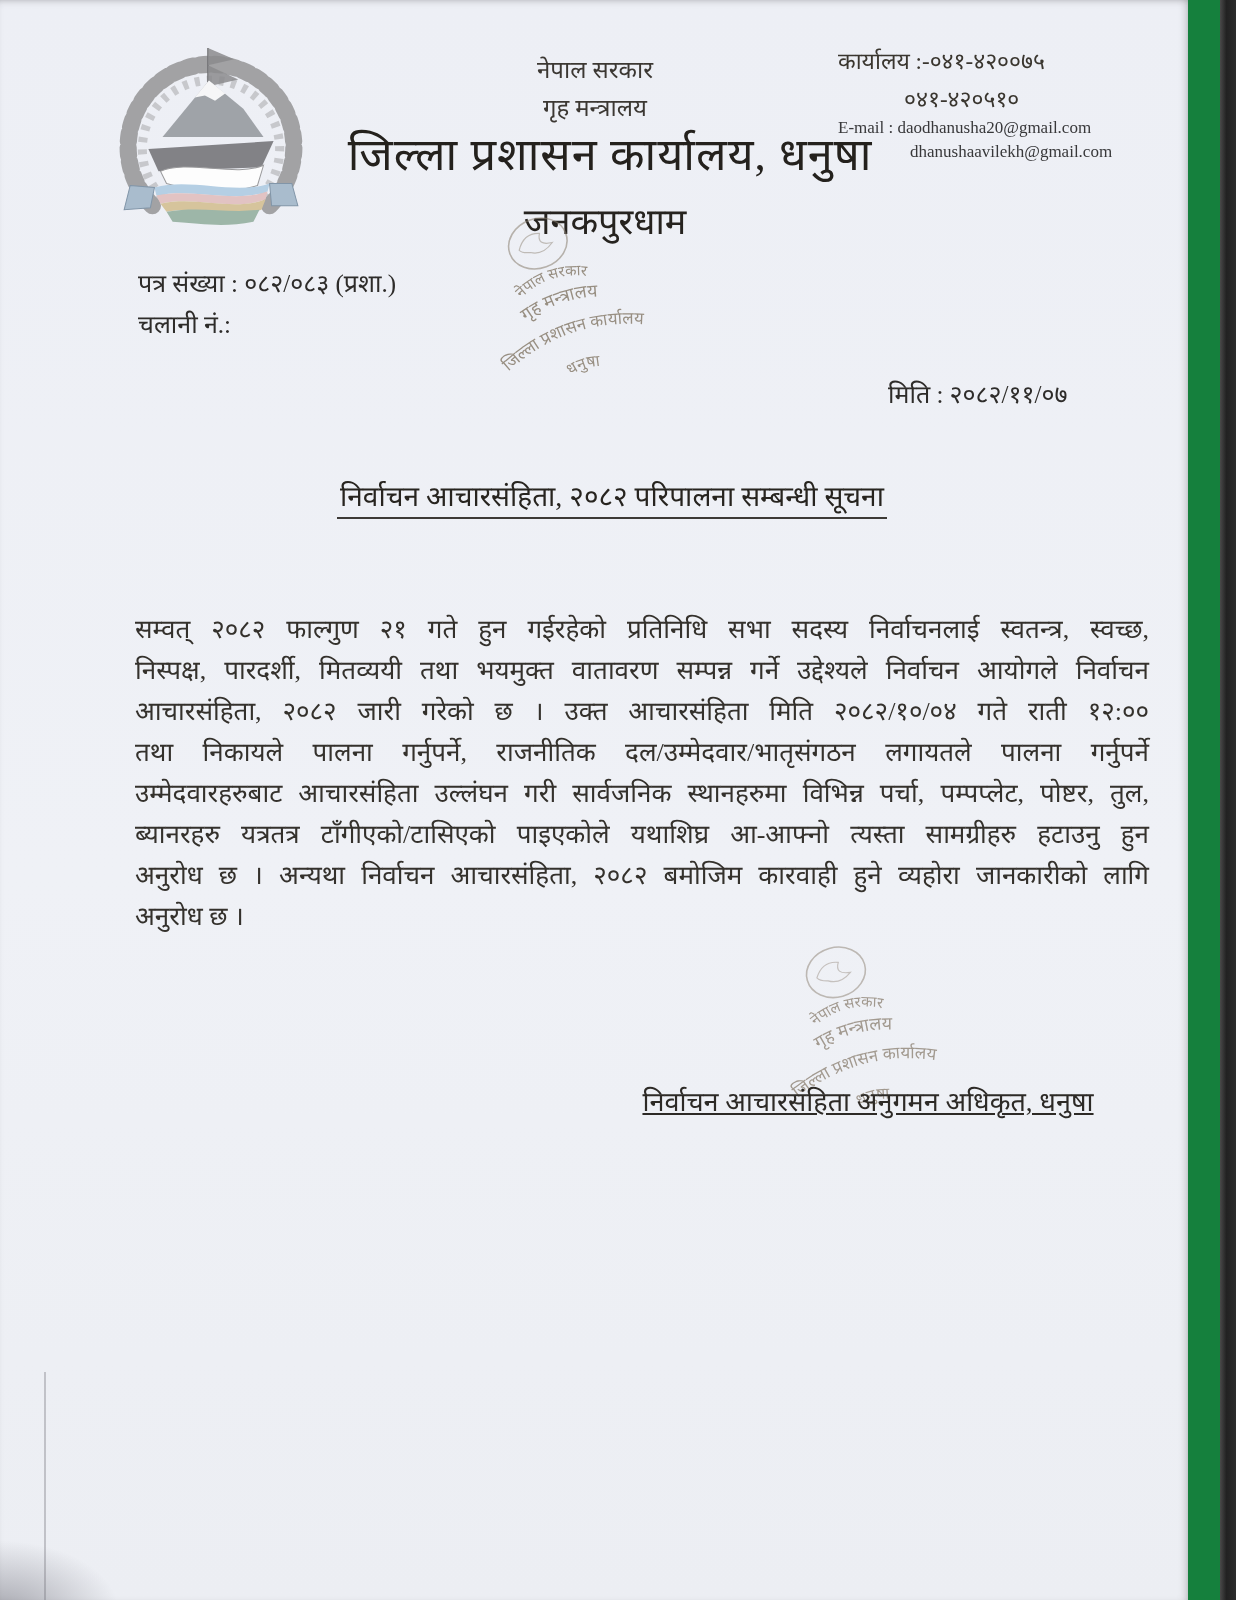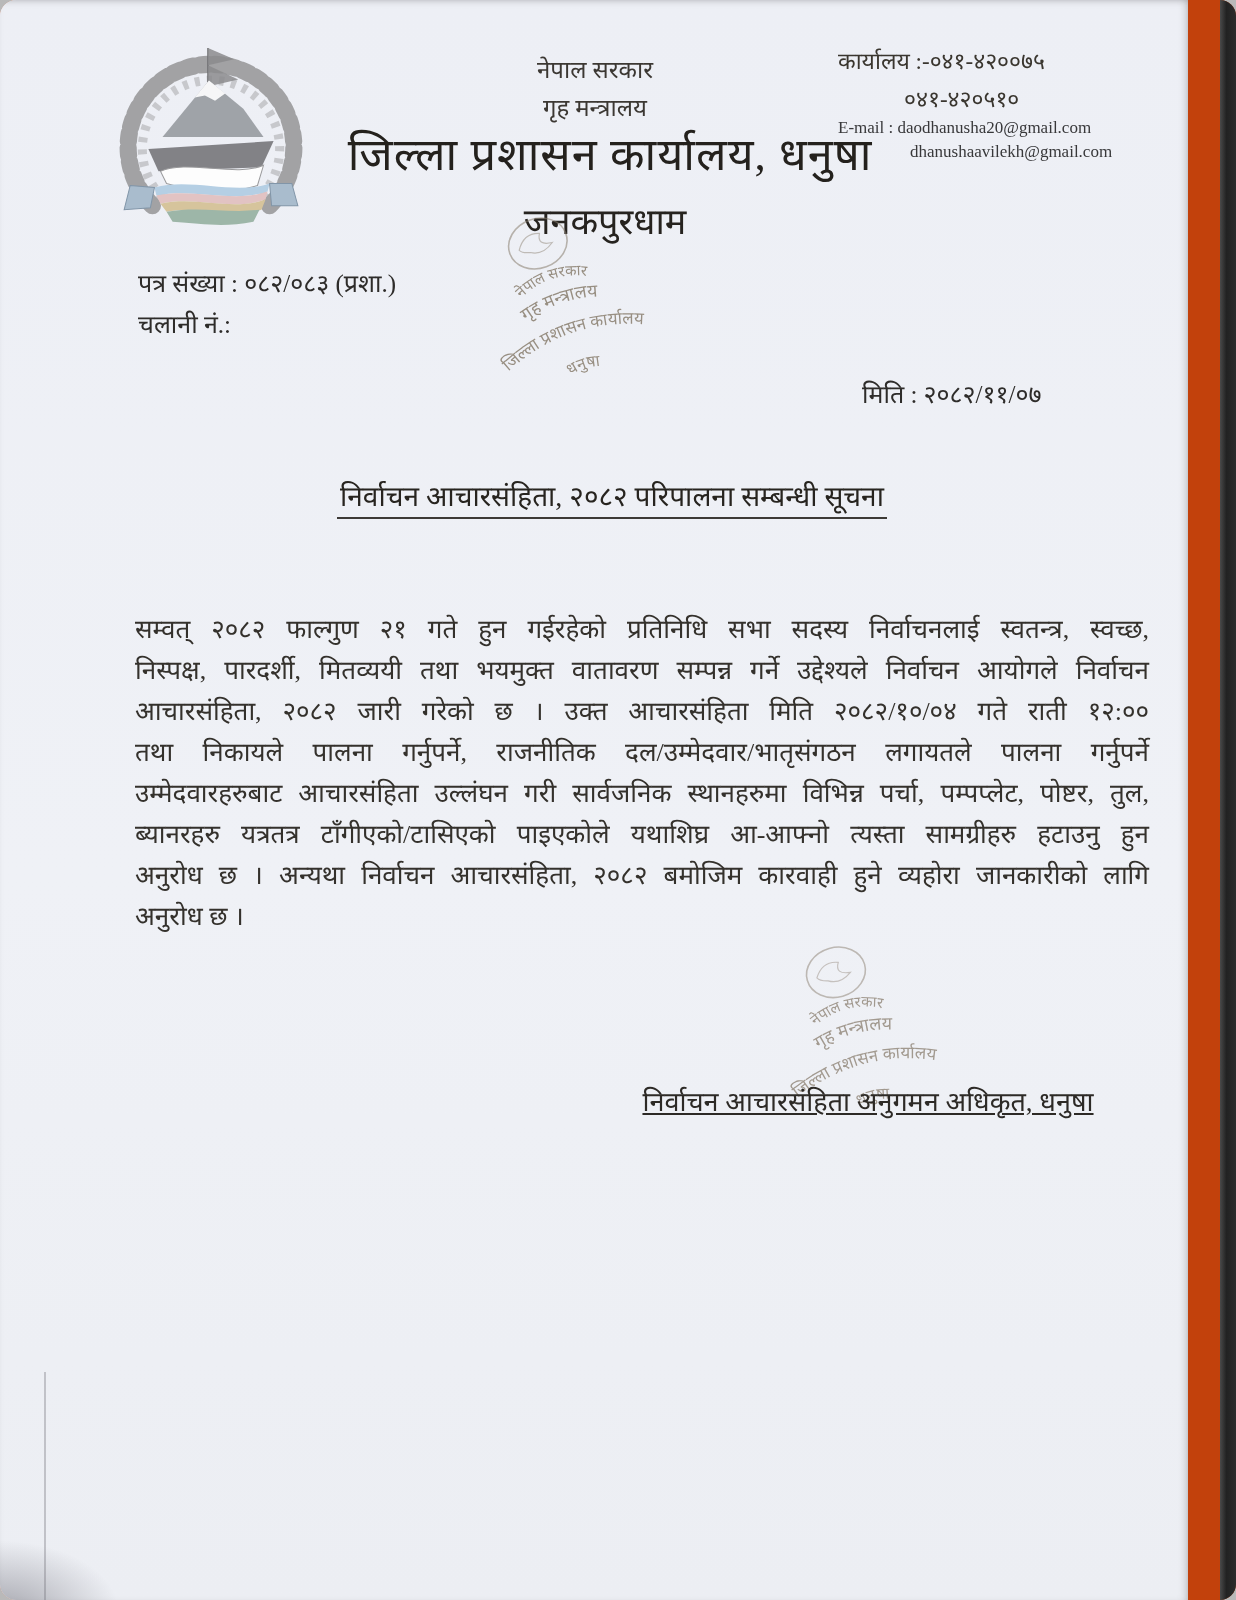--- a/index.html
+++ b/index.html
@@ -1,23 +1,22 @@
 <!DOCTYPE html>
 <html><head>
 <meta charset="utf-8">
 <style>
   html,body{margin:0;padding:0;background:#b9b9b9;}
   .scan{
     position:relative;
     width:1236px;height:1600px;
-    background:#c2410c;
+    background:#15803d;
     overflow:hidden;
     font-family:"Liberation Serif","DejaVu Serif",serif;
     color:#2e2c2a;
-    border-radius:16px;
   }
   .page{
     position:absolute;left:0;top:0;width:1188px;height:1600px;
     background:linear-gradient(180deg,#edeff5 0%,#eff1f6 55%,#ecEEf3 100%);
     background-color:#eef0f6;
     box-shadow:inset -6px 0 10px -6px rgba(90,90,90,.45), inset 0 5px 8px -6px rgba(120,120,125,.6);
   }
   .edge-dark{
     position:absolute;right:0;top:0;width:16px;height:1600px;
     background:linear-gradient(90deg,#4a4a4a,#222 40%,#2c2c2c);
@@ -37,21 +36,21 @@
   .office-title{left:250px;top:122px;width:720px;text-align:center;font-size:45px;color:#24211d;letter-spacing:1px;}
   .place-line{left:430px;top:196px;width:350px;text-align:center;font-size:36px;color:#26231f;}
   .contact{left:838px;top:44px;width:330px;font-size:23px;color:#3a362f;}
   .contact .ph1{white-space:nowrap;}
   .contact .ph2{margin:6px 0 4px 66px;white-space:nowrap;}
   .contact .em{font-size:17px;color:#38383a;margin-top:4px;white-space:nowrap;}
   .contact .em2{margin-left:72px;}
   
   .refno{left:138px;top:265px;font-size:25px;}
   .dispatch{left:138px;top:306px;font-size:25px;}
-  .dateline{left:862px;top:376px;font-size:25px;text-align:center;}
+  .dateline{left:888px;top:376px;font-size:25px;text-align:center;}
   
   .subject-wrap{left:0;top:476px;width:1224px;text-align:center;font-size:28px;color:#27241f;}
   .subject-wrap .u{border-bottom:2px solid #3d3a36;padding:0 3px 5px 3px;}
   
   .body-block{left:135px;top:581px;width:1014px;font-size:26px;color:#34312c;margin-top:28px;}
   .bline{height:41px;line-height:41px;text-align:justify;text-align-last:justify;white-space:normal;}
   .bline.last{text-align:left;text-align-last:left;}
   
   .stamp{color:#897e6e;opacity:.85;}
   .stamp1{left:438px;top:212px;width:238px;height:180px;transform:rotate(-20deg);}

